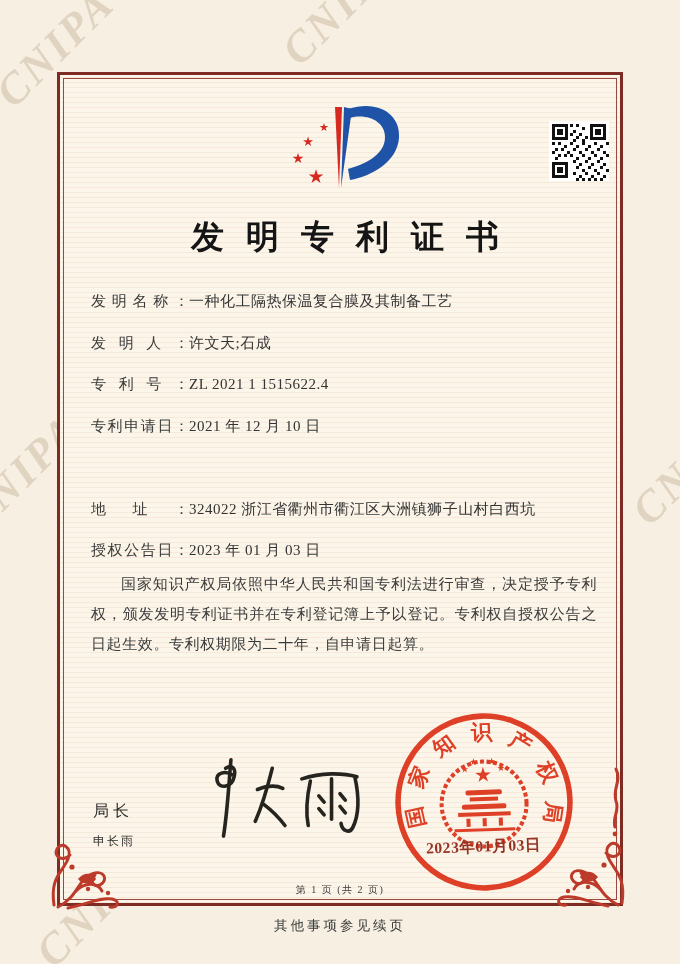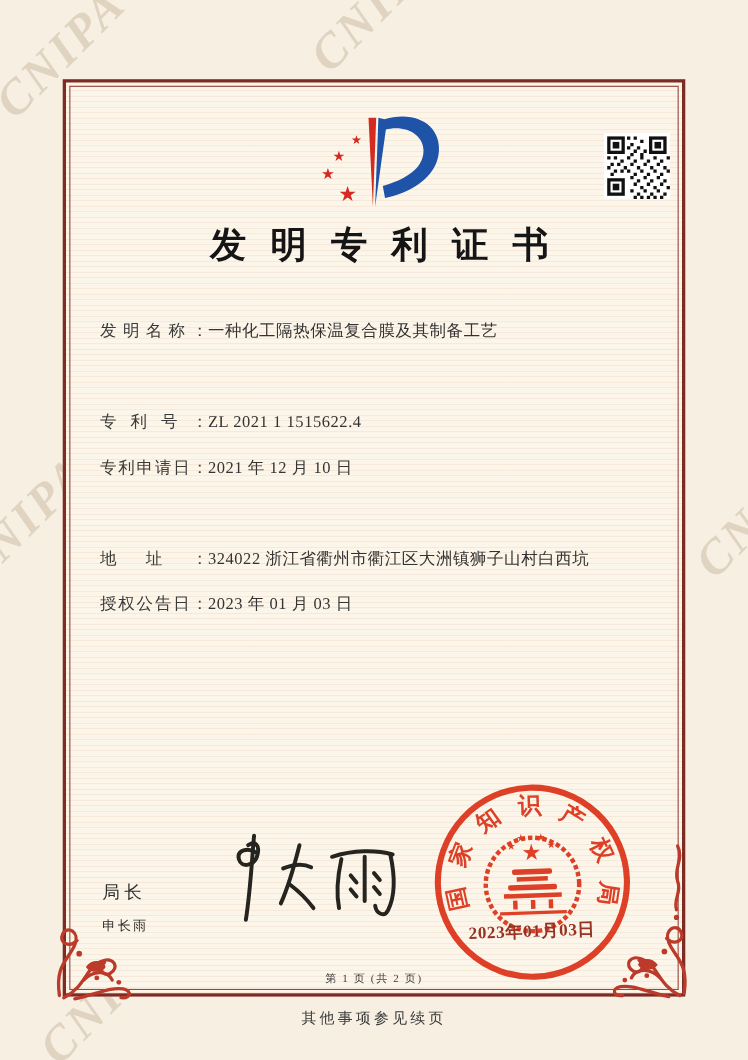--- a/index.html
+++ b/index.html
@@ -31,21 +31,21 @@
     content:''; position:absolute; inset:3px;
     border:1px solid #9a473d; pointer-events:none;
   }
   .cert-no {
     position:absolute; left:31px; top:40px;
     font-size:15px; letter-spacing:1.5px; color:#3a3a3a;
   }
   .logo { position:absolute; left:218px; top:22px; width:130px; height:105px; }
   .qr { position:absolute; left:489px; top:46px; width:60px; height:60px; }
   .title {
-    position:absolute; top:126px; left:0; right:0; text-align:center;
+    position:absolute; top:140px; left:0; right:0; text-align:center;
     font-size:33px; font-weight:700; color:#151515;
     letter-spacing:22px; padding-left:32px; white-space:nowrap;
   }
   .frow { position:absolute; left:31px; right:26px; font-size:15px; line-height:20px; }
   .flabel {
     display:inline-block; width:98px; vertical-align:top;
     text-align:justify; text-align-last:justify; color:#3a3a3a;
   }
   .fvalue { letter-spacing:0.5px; color:#333; }
   .gpair2 { position:absolute; left:317px; top:0; }
@@ -120,34 +120,38 @@
                M51 45h3v3h-3z M57 48h3v3h-3z M24 51h3v3h-3z M30 54h3v3h-3z M36 51h3v3h-3z M42 54h3v3h-3z M48 51h3v3h-3z M54 54h3v3h-3z M27 57h3v3h-3z M33 57h3v3h-3z
                M39 57h3v3h-3z M45 57h3v3h-3z M51 57h3v3h-3z"></path>
     </g>
   </svg>
 
   <div class="title">发明专利证书</div>
 
   <div class="frow" style="top:216px">
     <span class="flabel">发明名称：</span><span class="fvalue">一种化工隔热保温复合膜及其制备工艺</span>
   </div>
+  <div class="frow" style="top:258px">
+    <span class="flabel">发明人：</span><span class="fvalue">许文天;石成</span>
+  </div>
   <div class="frow" style="top:299px">
     <span class="flabel">专利号：</span><span class="fvalue">ZL 2021 1 1515622.4</span>
   </div>
   <div class="frow" style="top:341px">
     <span class="flabel">专利申请日：</span><span class="fvalue">2021 年 12 月 10 日</span>
   </div>
   <div class="frow" style="top:424px">
     <span class="flabel">地址：</span><span class="fvalue">324022 浙江省衢州市衢江区大洲镇狮子山村白西坑</span>
   </div>
   <div class="frow" style="top:465px">
     <span class="flabel">授权公告日：</span><span class="fvalue">2023 年 01 月 03 日</span>
   </div>
 
   <div class="paras">
+    <p>国家知识产权局依照中华人民共和国专利法进行审查，决定授予专利权，颁发发明专利证书并在专利登记簿上予以登记。专利权自授权公告之日起生效。专利权期限为二十年，自申请日起算。</p>
   </div>
 
   <div class="signer-role">局长</div>
   <div class="signer-name">申长雨</div>
 
   <svg class="autograph" viewBox="0 0 170 85">
     <g fill="none" stroke="#26241f" stroke-width="3.4" stroke-linecap="round">
       <path d="M 28,14 C 34,10 38,14 36,22 C 34,32 22,34 20,26 C 18,18 28,16 34,20"></path>
       <path d="M 33,6 C 31,28 30,52 26,78"></path>
       <path d="M 72,14 C 68,30 64,46 56,64"></path>

